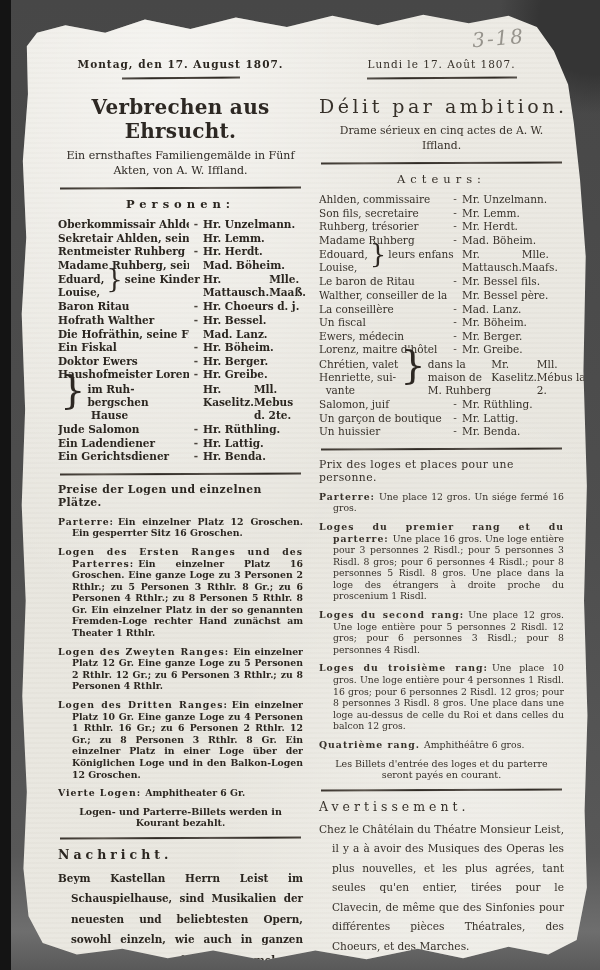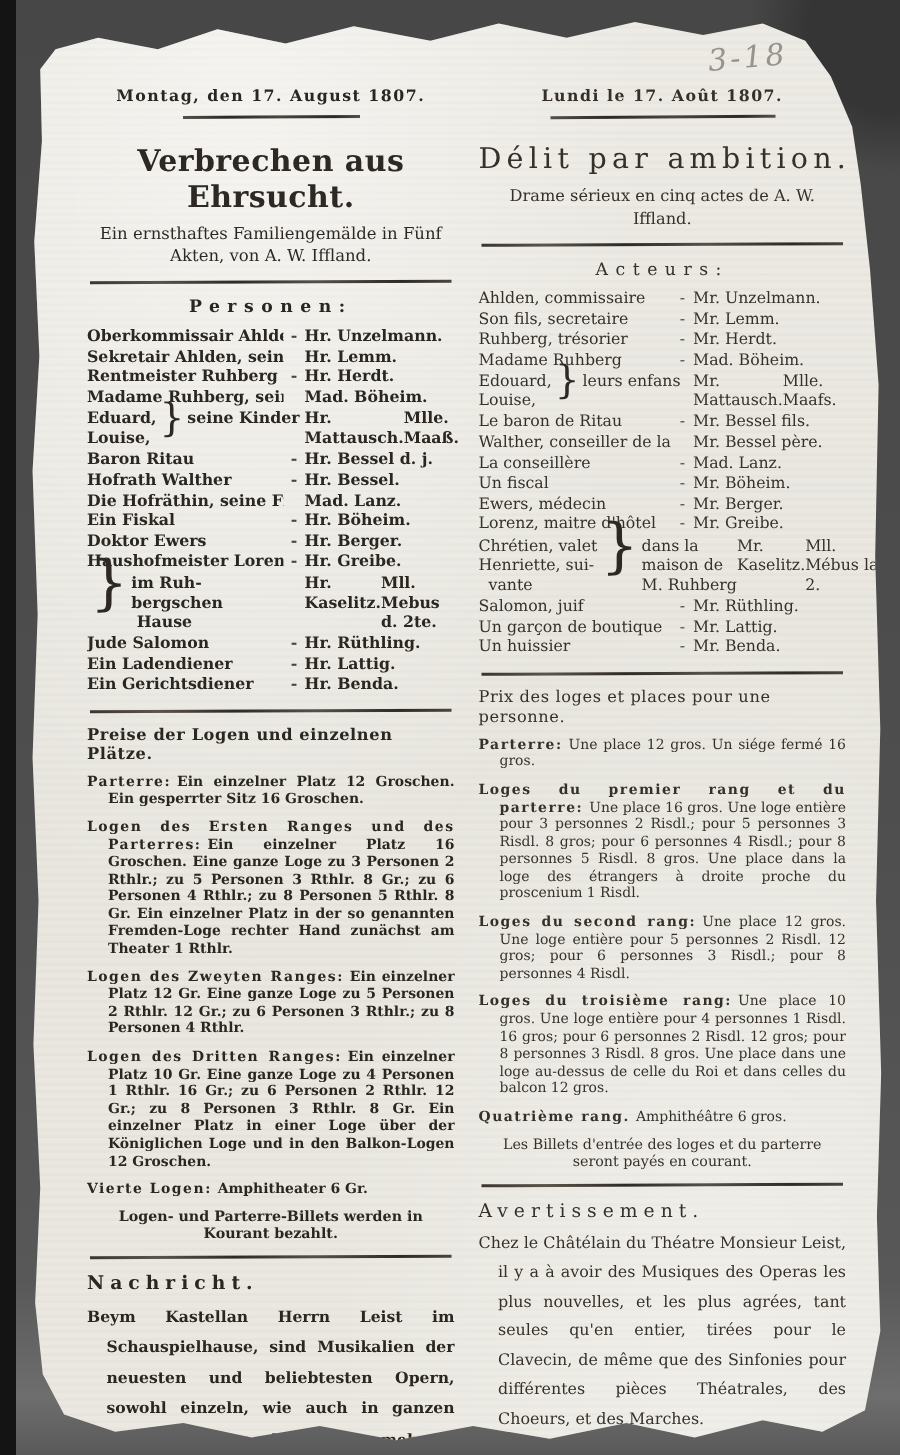--- a/index.html
+++ b/index.html
@@ -28,21 +28,21 @@
     color:#2d2823;
   }
   .pencil{
     position:absolute;left:452px;top:18px;font-size:20px;font-style:italic;
     color:#96938c;transform:rotate(-5deg);letter-spacing:2px;
   }
   .sheet{display:flex;gap:16px;padding:50px 24px 0 38px;}
   .col{width:245px;}
 
   
-  .date{font-size:10.5px;text-align:center;letter-spacing:1px;margin-bottom:7px;font-weight:bold;}
+  .date{font-size:10.5px;text-align:center;letter-spacing:1px;margin-bottom:7px;}
   .date-rule{width:118px;height:2px;margin:0 auto 16px auto;
     background:linear-gradient(90deg,#55504a,#2e2923 25%,#4a443d 55%,#2e2923 85%,#55504a);
     transform:rotate(-0.4deg);}
   .hr{height:2px;margin:9px 2px 8px 2px;
     background:linear-gradient(90deg,#3b352f,#5a544c 18%,#2f2a24 40%,#56504a 62%,#2f2a24 86%,#4a443d);
     transform:rotate(-0.25deg);}
   .cast-heading{text-align:center;font-size:11.5px;letter-spacing:5px;margin:2px 0 7px 0;}
   .row{display:flex;align-items:baseline;font-size:10.5px;line-height:13.6px;}
   .role{flex:1;white-space:nowrap;overflow:hidden;}
   .lead{width:14px;text-align:center;color:#4a443d;flex:none;}
@@ -119,21 +119,21 @@
         <span class="brace">}</span>
         <div class="gr-note">seine Kinder</div>
         <div class="gr-actors">
           <div>Hr. Mattausch.</div>
           <div>Mlle. Maaß.</div>
         </div>
       </div>
       <div class="row">
         <span class="role">Baron Ritau</span>
         <span class="lead">-</span>
-        <span class="actor">Hr. Bessel d. j.</span>
+        <span class="actor">Hr. Choeurs d. j.</span>
       </div>
       <div class="row">
         <span class="role">Hofrath Walther</span>
         <span class="lead">-</span>
         <span class="actor">Hr. Bessel.</span>
       </div>
       <div class="row">
         <span class="role">Die Hofräthin, seine Frau</span>
         <span class="lead"></span>
         <span class="actor">Mad. Lanz.</span>

